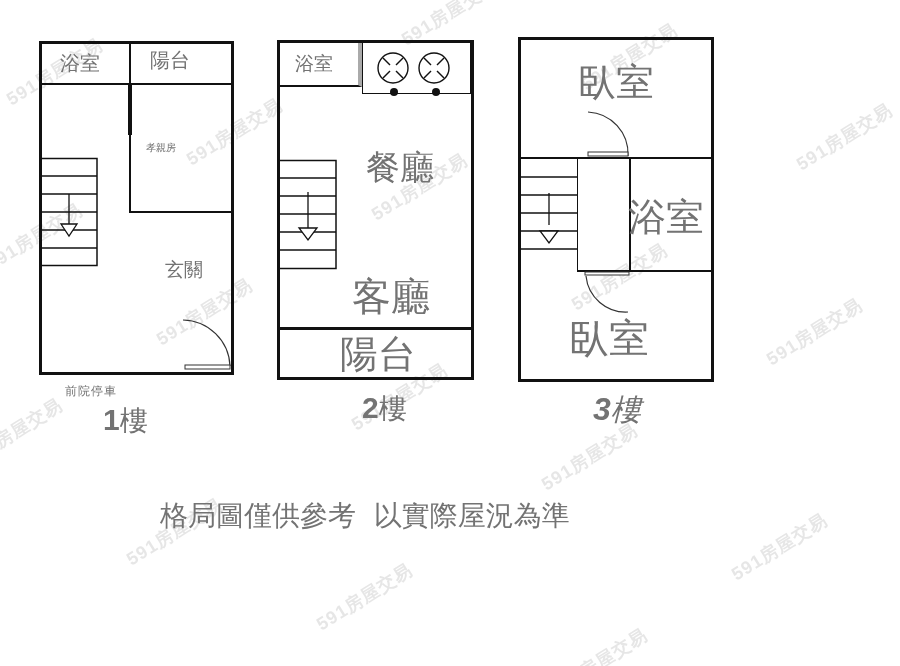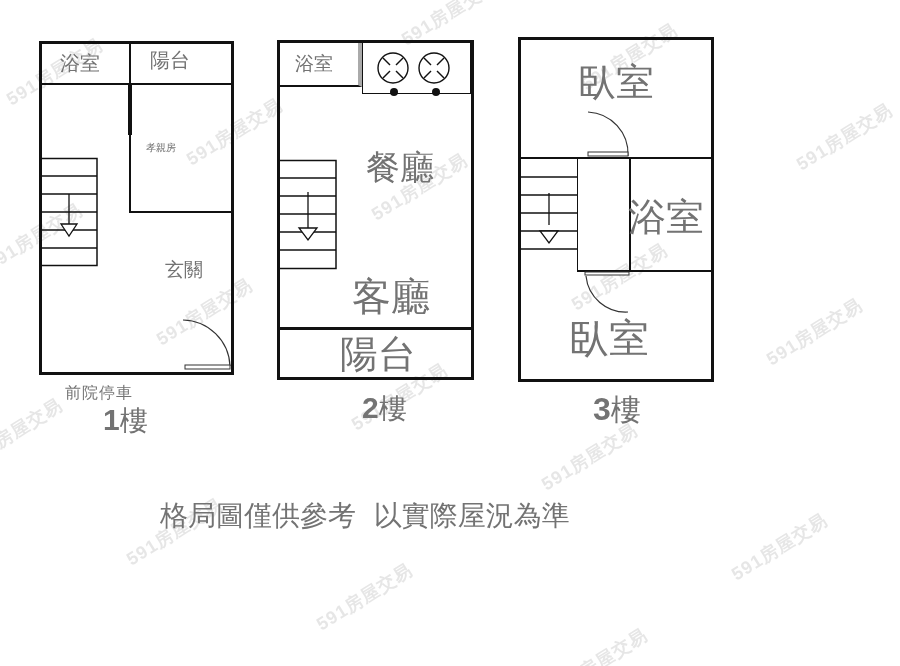--- a/index.html
+++ b/index.html
@@ -63,21 +63,21 @@
     <line x1="0" y1="90" x2="56" y2="90" stroke="#111" stroke-width="1.3"></line>
     <line x1="28" y1="36" x2="28" y2="68" stroke="#111" stroke-width="1.3"></line>
     <polygon points="20,66 36,66 28,78" fill="#fff" stroke="#111" stroke-width="1.3"></polygon>
   </svg>
 
   <svg style="left:180px;top:318px;" width="55" height="55">
     <path d="M3,2 A48,48 0 0 1 50,48" fill="none" stroke="#333" stroke-width="1.2"></path>
     <rect x="5" y="47" width="45" height="4" fill="#fff" stroke="#333" stroke-width="1"></rect>
   </svg>
 
-  <div class="lbl" style="left:65px;top:385px;font-size:16px;letter-spacing:1px;">前院停車</div>
+  <div class="lbl" style="left:65px;top:385px;font-size:12px;letter-spacing:1px;">前院停車</div>
   <div class="lbl" style="left:103px;top:405px;">
     <span style="font-size:30px;font-weight:900;font-family:'Liberation Sans',sans-serif;">1</span><span style="font-size:28px;">樓</span>
   </div>
 </div>
 
 <div>
   <div class="wall" style="left:277px;top:40px;width:197px;height:3px;"></div>
   <div class="wall" style="left:277px;top:40px;width:3px;height:340px;"></div>
   <div class="wall" style="left:471px;top:40px;width:3px;height:340px;"></div>
   <div class="wall" style="left:277px;top:377px;width:197px;height:3px;"></div>
@@ -159,18 +159,18 @@
     <polygon points="20,72 38,72 29,84" fill="#fff" stroke="#111" stroke-width="1.3"></polygon>
   </svg>
 
   <svg style="left:583px;top:270px;" width="50" height="45">
     <rect x="2" y="2" width="44" height="3" fill="#fff" stroke="#333" stroke-width="1"></rect>
     <path d="M3,6 A40,40 0 0 0 45,42" fill="none" stroke="#333" stroke-width="1.2"></path>
   </svg>
 
   <div class="lbl" style="left:569px;top:318px;font-size:40px;">臥室</div>
 
-  <div class="lbl" style="left:593px;top:393px;">
+  <div class="lbl" style="left:593px;top:393px;font-style:italic;">
     <span style="font-size:32px;font-weight:900;font-family:'Liberation Sans',sans-serif;">3</span><span style="font-size:30px;">樓</span>
   </div>
 </div>
 
 <div class="lbl" style="left:160px;top:502px;font-size:28px;white-space:pre;">格局圖僅供參考  以實際屋況為準</div>
 
 </body></html>

